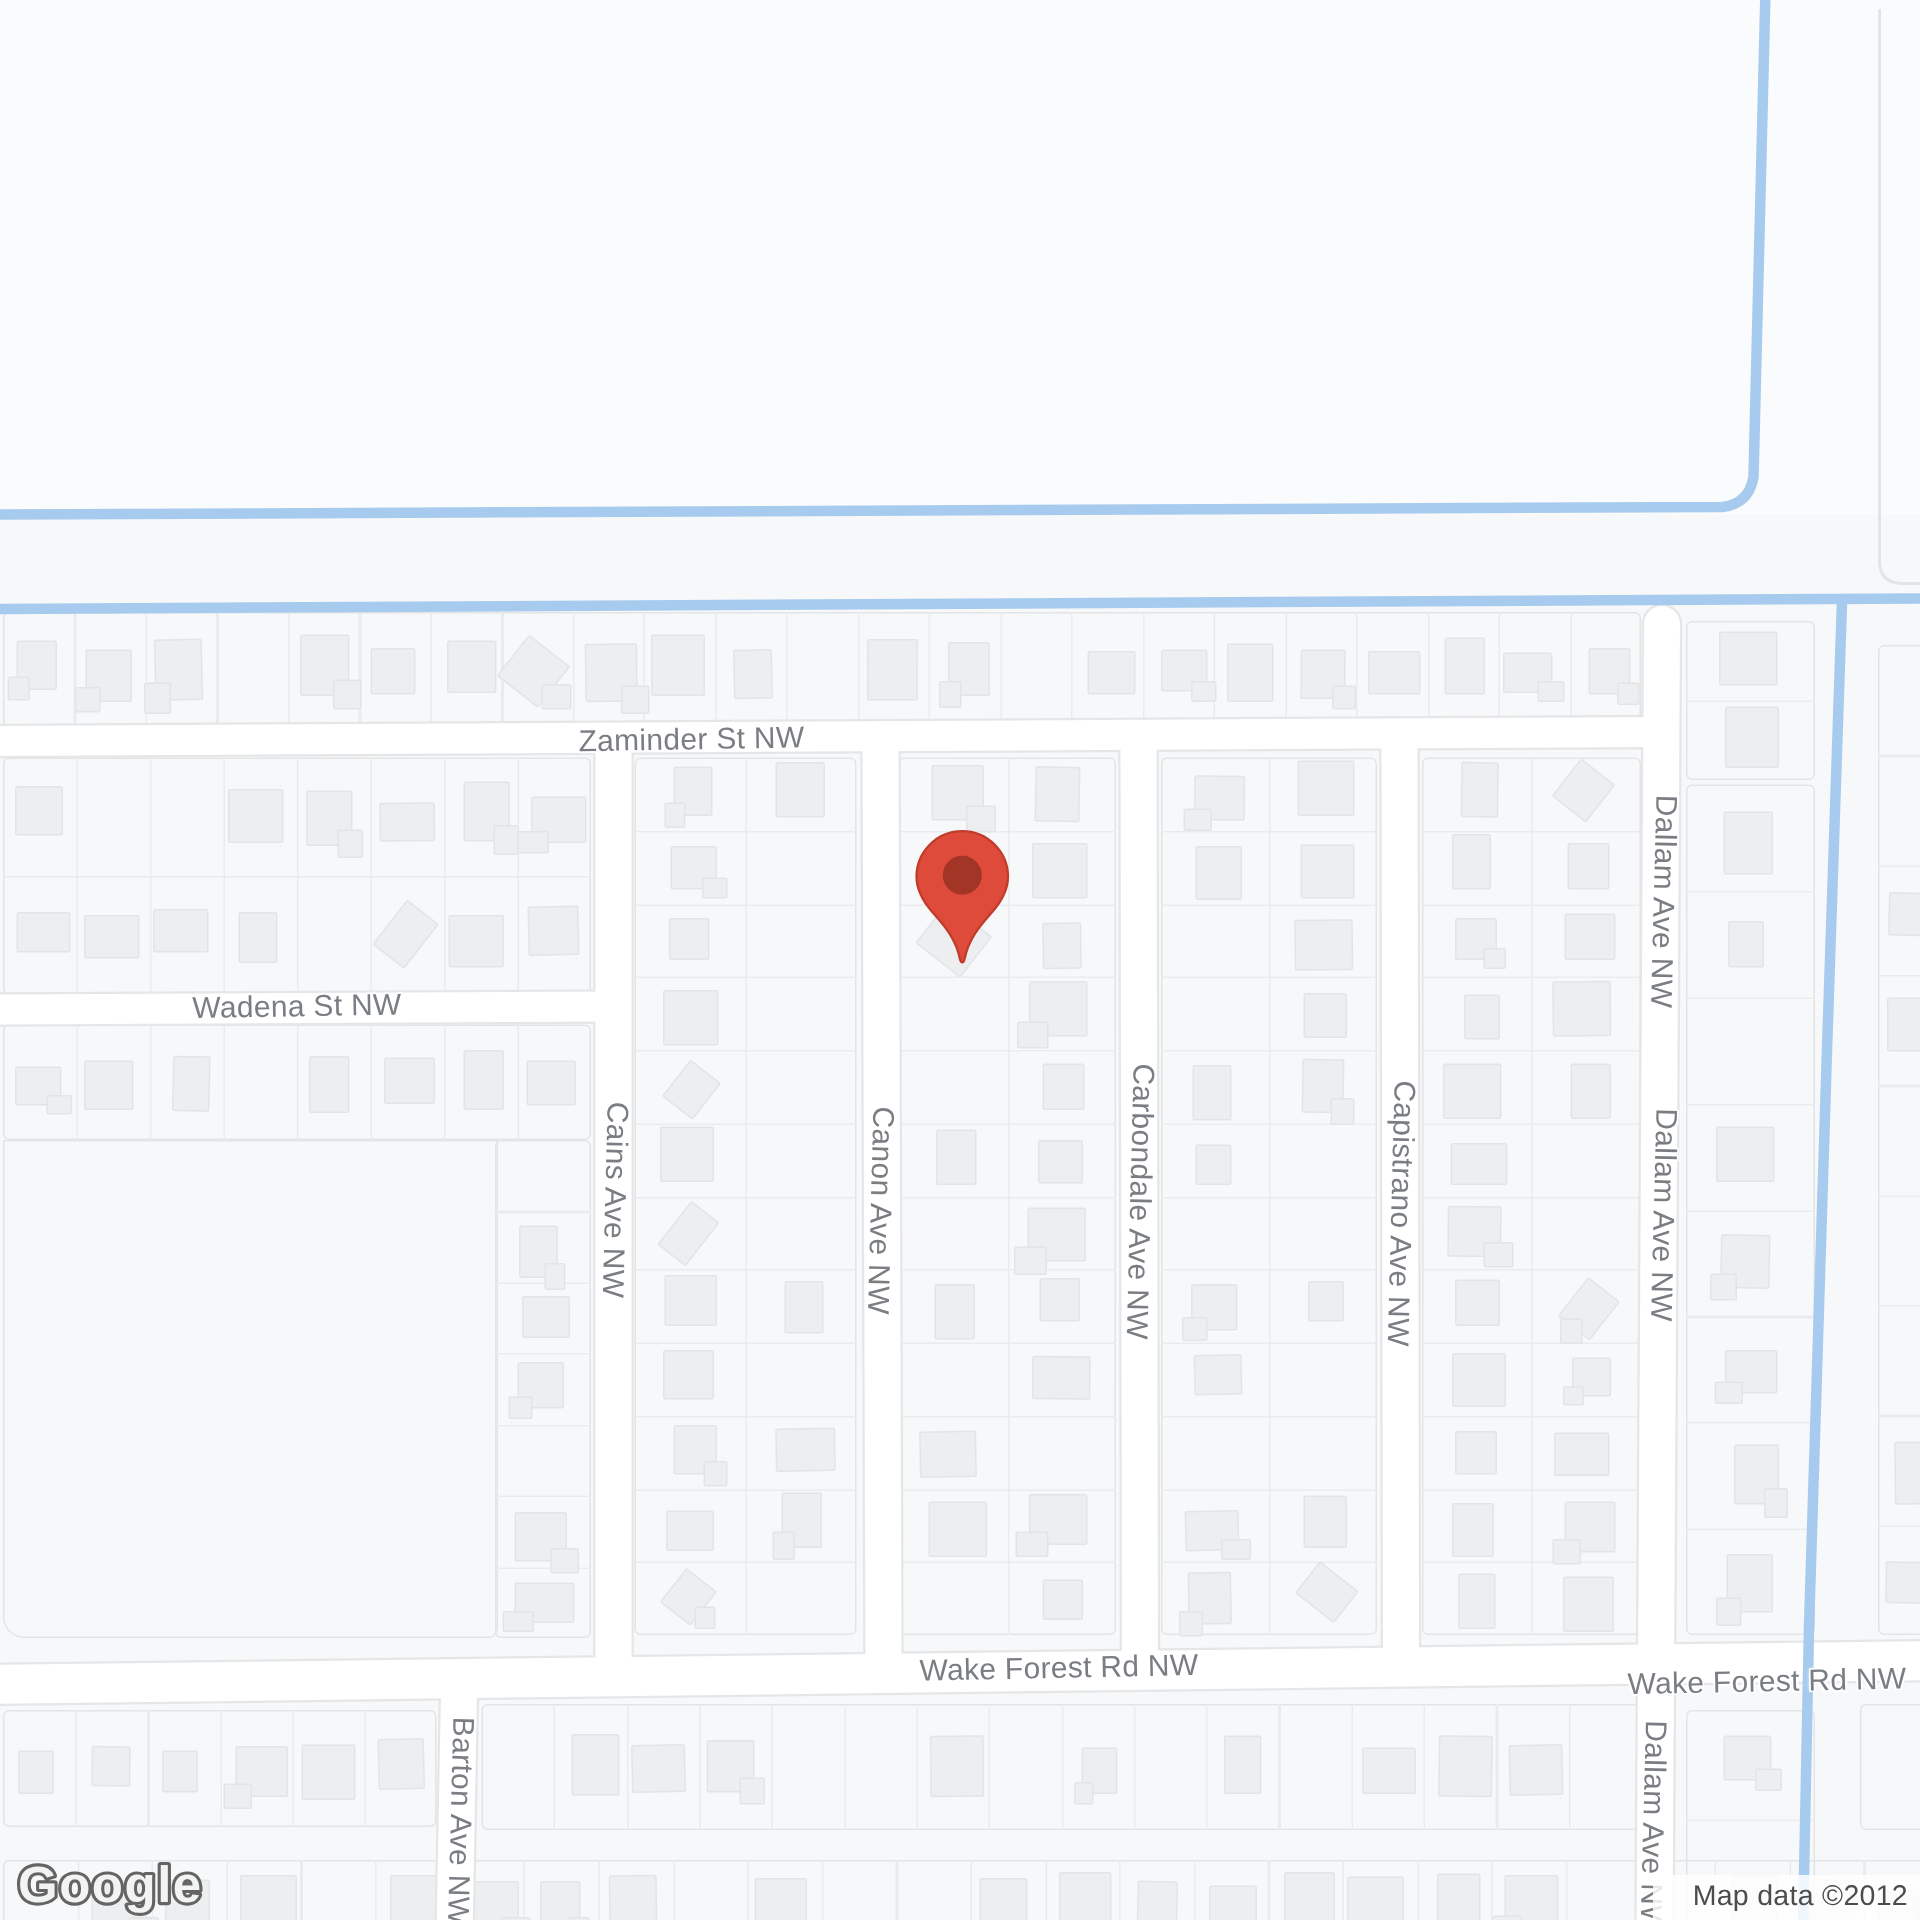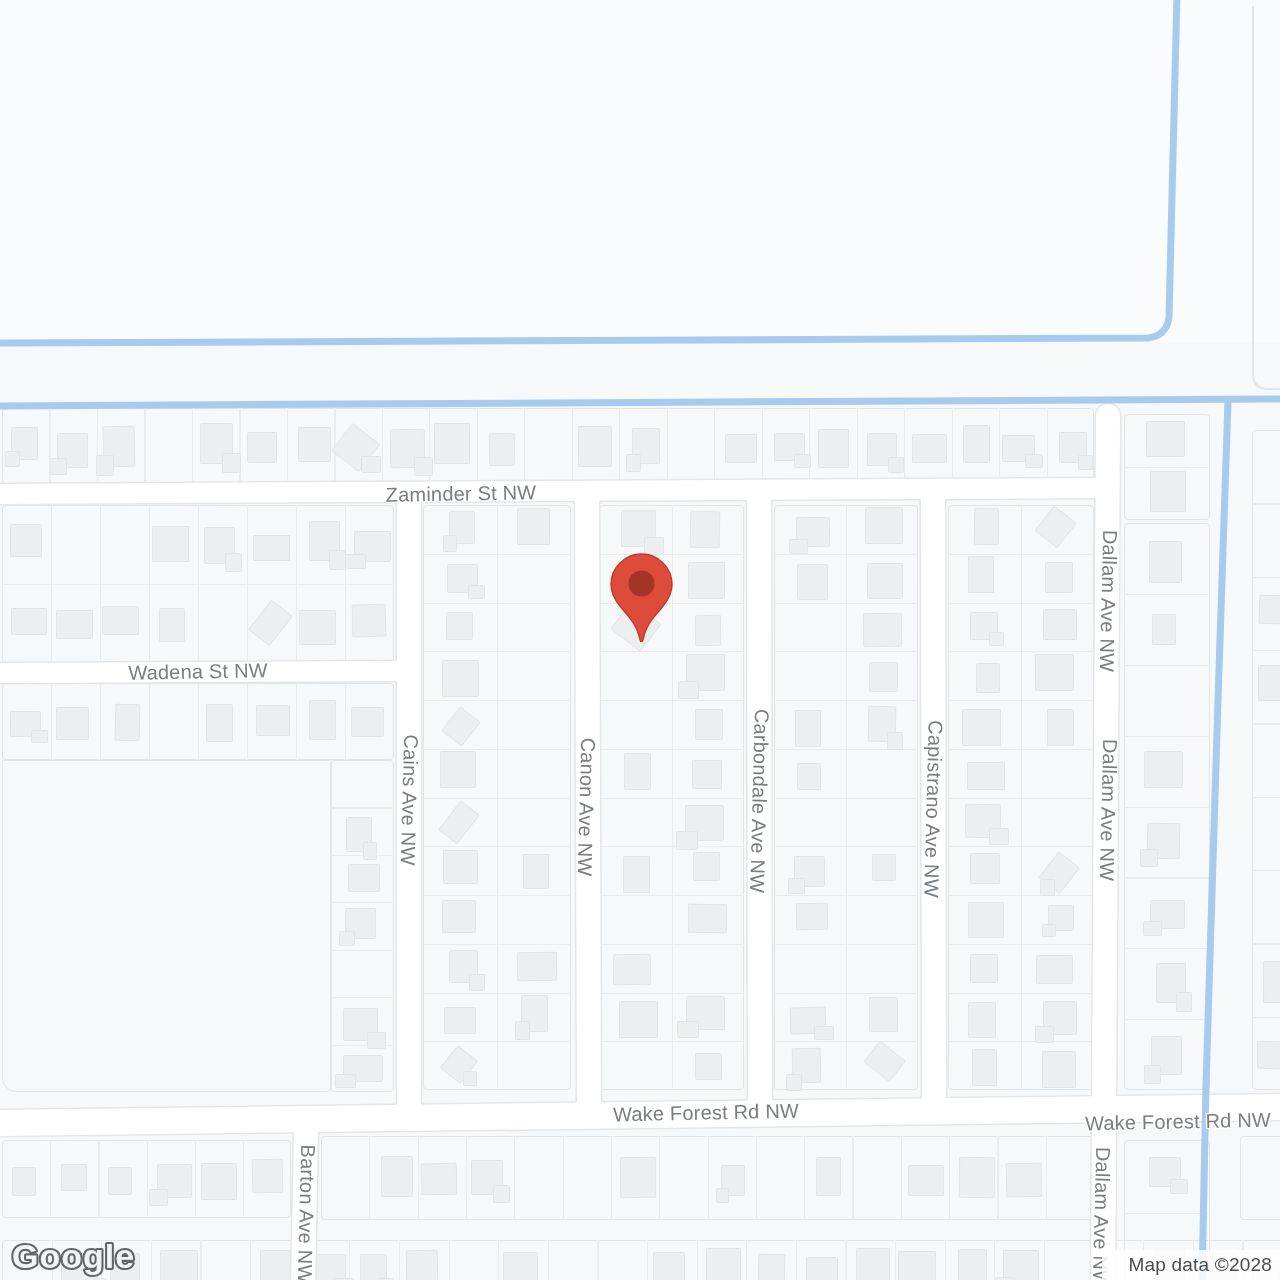--- a/index.html
+++ b/index.html
@@ -466,15 +466,15 @@
   <svg id="marker-svg" width="65" height="92" viewBox="0 0 65 92">
     <path id="marker-body" d="M32.5 2 C49.3 2 63 15.7 63 32.5 C63 41.5 59 48.5 52.5 56 C46 63.5 37 72.5 34 87.5 C33.4 90.3 31.6 90.3 31 87.5 C28 72.5 19 63.5 12.5 56 C6 48.5 2 41.5 2 32.5 C2 15.7 15.7 2 32.5 2 Z" fill="#de4b3a" stroke="#c03b2c" stroke-width="1.5"></path>
     <circle id="marker-dot" cx="32.5" cy="31.5" r="13" fill="#a23526"></circle>
   </svg>
 
   <svg id="google-logo" width="150" height="46">
     <text x="4" y="34" font-family="Liberation Sans, sans-serif" font-size="34" font-weight="bold" letter-spacing="1" fill="#f2f3f4" stroke="#646464" stroke-width="4.2" paint-order="stroke" stroke-linejoin="round">Google</text>
   </svg>
 
   <div id="attribution">
-    <span>Map data ©2028</span>
+    <span>Map data ©2012</span>
   </div>
 </div>
 
 </body></html>

